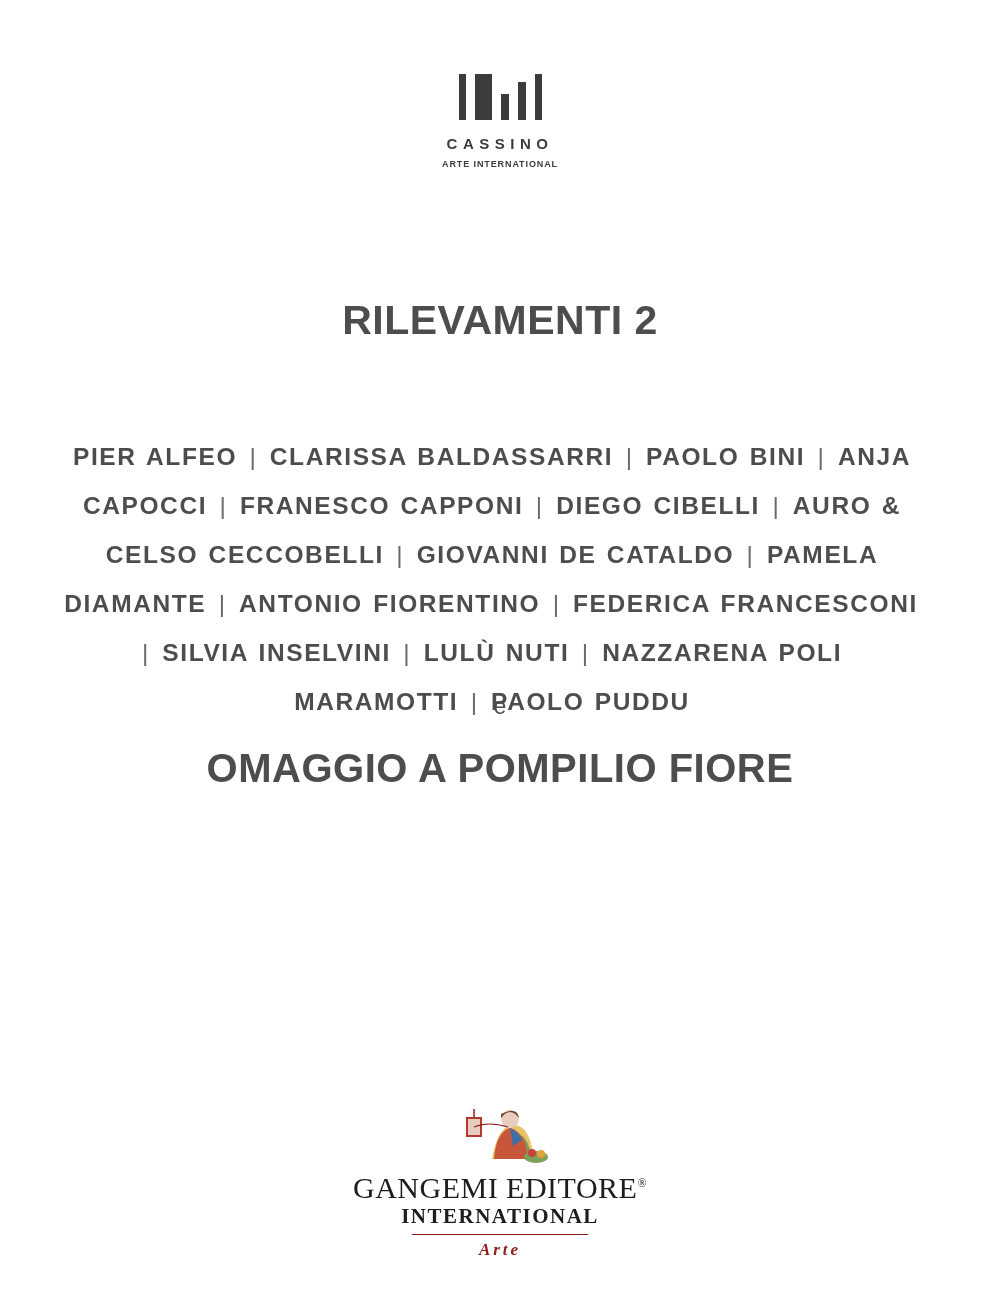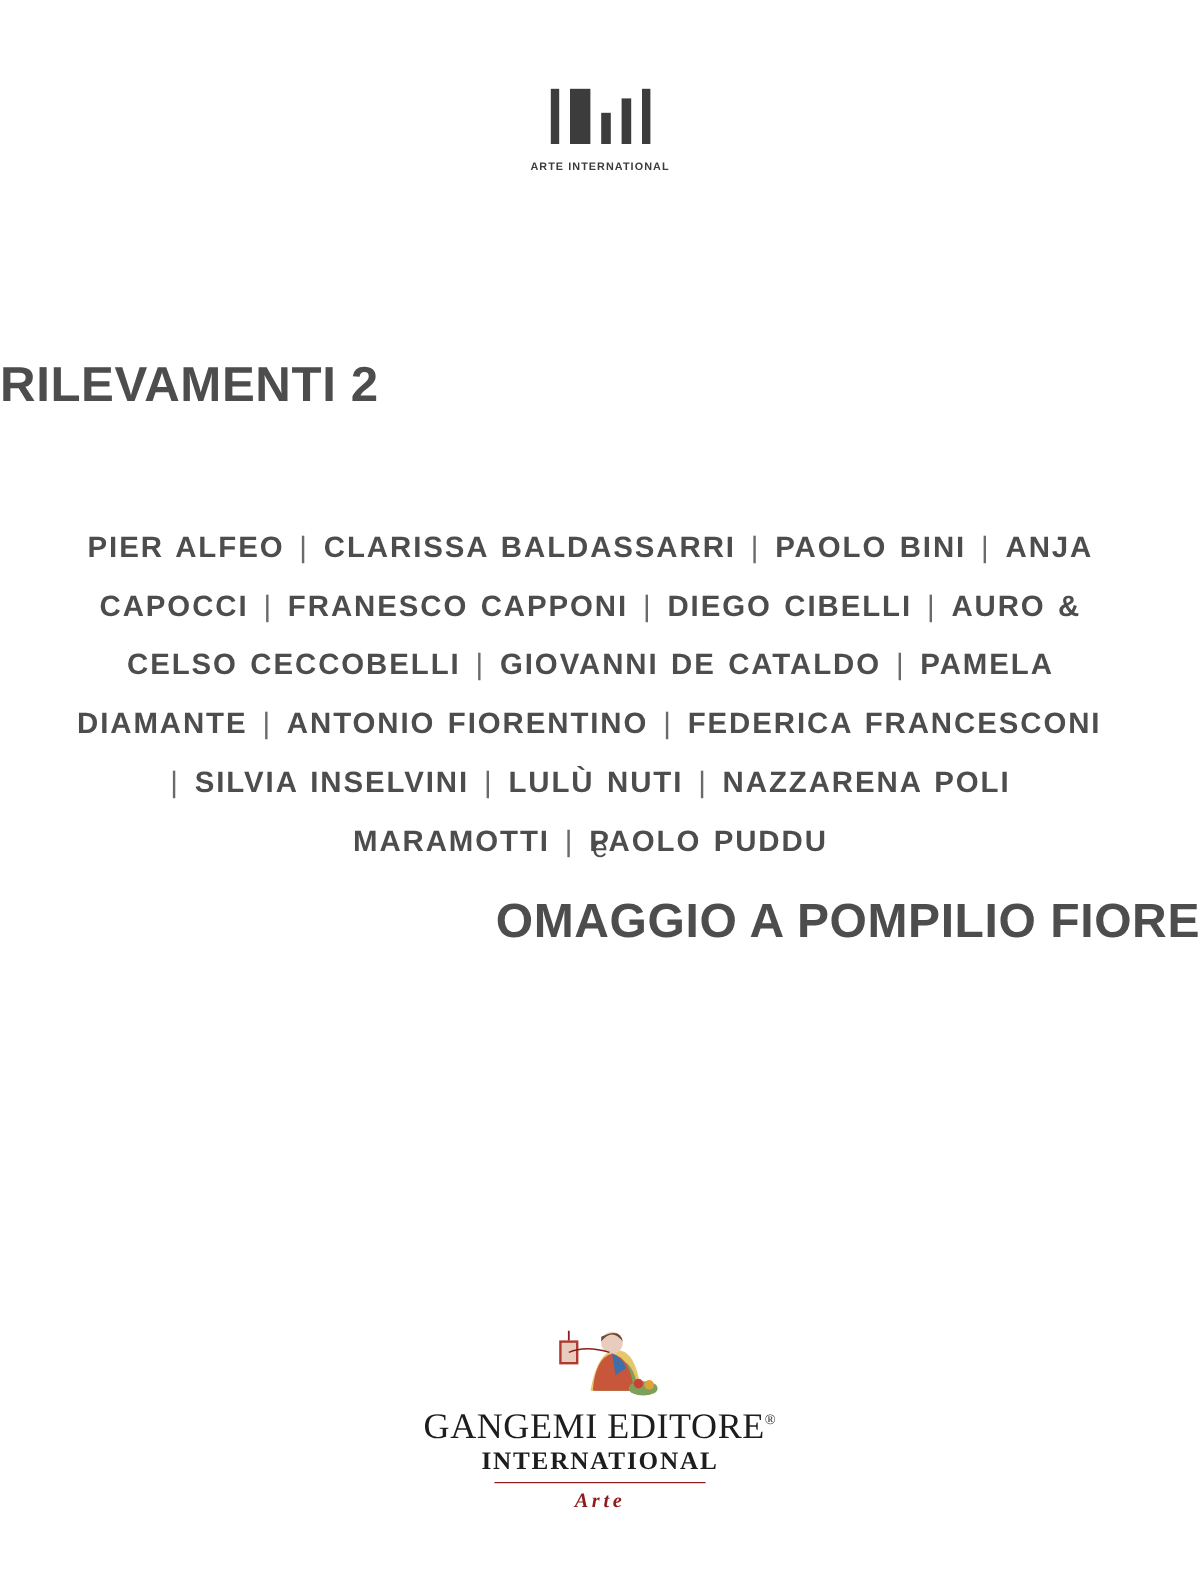--- a/index.html
+++ b/index.html
@@ -56,20 +56,21 @@
     color: #3c3c3c;
     margin-top: 5px;
   }
 
   
   .main-title {
     position: absolute;
     top: 297px;
     left: 0;
     width: 1000px;
+    text-align: center;
     font-size: 41px;
     font-weight: 700;
     letter-spacing: 0.5px;
     color: #4d4d4d;
   }
 
   
   .artists {
     position: absolute;
     top: 432px;
@@ -100,21 +101,21 @@
     font-weight: 400;
     color: #4d4d4d;
   }
 
   
   .homage-title {
     position: absolute;
     top: 746px;
     left: 0;
     width: 1000px;
-    text-align: right;
+    text-align: center;
     font-size: 40px;
     font-weight: 700;
     letter-spacing: 0.5px;
     color: #4d4d4d;
   }
 
   
   .publisher {
     position: absolute;
     top: 1103px;
@@ -168,20 +169,21 @@
 <body>
 
 <div class="logo-block">
   <div class="logo-marks">
     <span class="bar bar-1"></span>
     <span class="bar bar-2"></span>
     <span class="bar bar-3"></span>
     <span class="bar bar-4"></span>
     <span class="bar bar-5"></span>
   </div>
+  <div class="logo-line1">CASSINO</div>
   <div class="logo-sub">ARTE INTERNATIONAL</div>
 </div>
 
 <div class="main-title">RILEVAMENTI 2</div>
 
 <div class="artists"><span>PIER ALFEO</span><span class="sep"> | </span><span>CLARISSA BALDASSARRI</span><span class="sep"> | </span><span>PAOLO BINI</span><span class="sep"> | </span><span>ANJA CAPOCCI</span><span class="sep"> | </span><span>FRANESCO CAPPONI</span><span class="sep"> | </span><span>DIEGO CIBELLI</span><span class="sep"> | </span><span>AURO &amp; CELSO CECCOBELLI</span><span class="sep"> | </span><span>GIOVANNI DE CATALDO</span><span class="sep"> | </span><span>PAMELA DIAMANTE</span><span class="sep"> | </span><span>ANTONIO FIORENTINO</span><span class="sep"> | </span><span>FEDERICA FRANCESCONI</span><span class="sep"> | </span><span>SILVIA INSELVINI</span><span class="sep"> | </span><span>LULÙ NUTI</span><span class="sep"> | </span><span>NAZZARENA POLI MARAMOTTI</span><span class="sep"> | </span><span>PAOLO PUDDU</span></div>
 
 <div class="conjunction">e</div>
 
 <div class="homage-title">OMAGGIO A POMPILIO FIORE</div>

